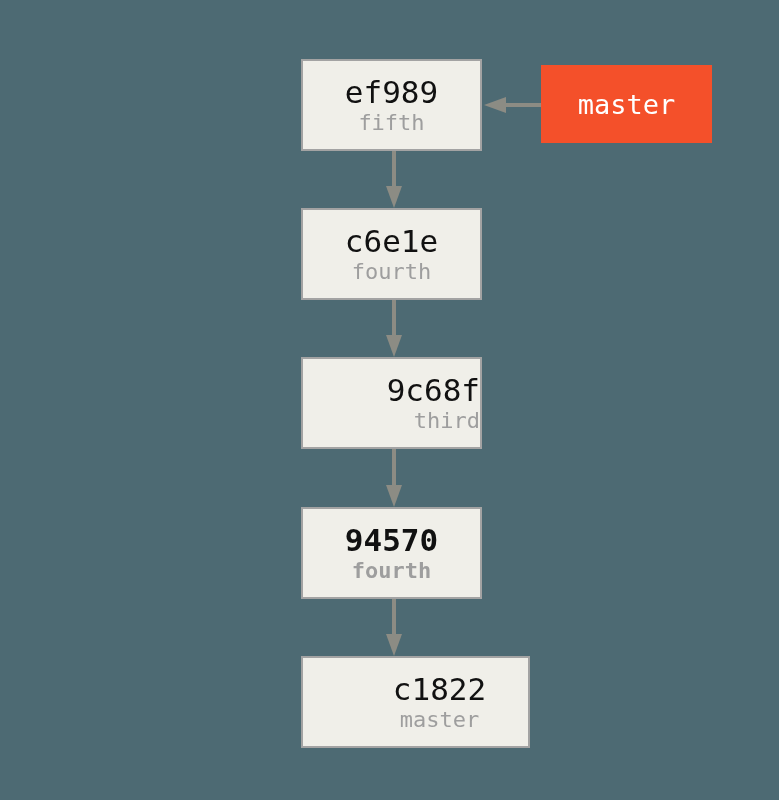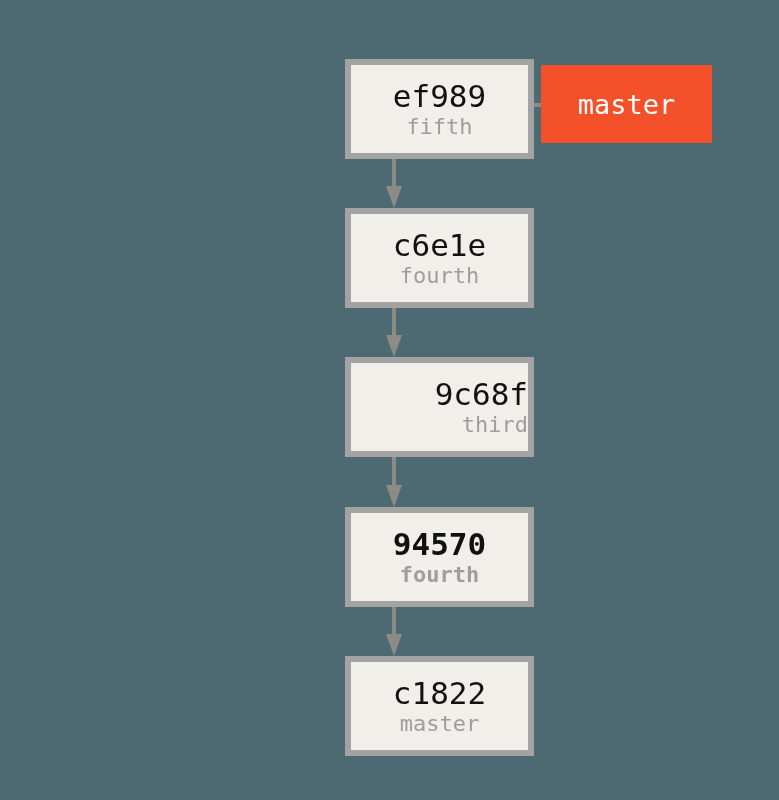--- a/index.html
+++ b/index.html
@@ -19,27 +19,26 @@
     height: 800px;
     background: #4d6a73;
   }
 
   
   .commit-node {
     position: absolute;
     width: 177px;
     height: 88px;
     background: #f0efe9;
-    border: 6px solid #a3a3a3;
+    border: 2px solid #a3a3a3;
     box-sizing: content-box;
     display: flex;
     flex-direction: column;
     align-items: center;
     justify-content: center;
-    margin-left: 44px;
   }
   .commit-hash {
     font-family: "DejaVu Sans Mono", "Liberation Mono", monospace;
     font-size: 31px;
     line-height: 1.04;
     color: #111111;
     letter-spacing: 0px;
     margin-bottom: 3px;
   }
   .commit-msg {
@@ -114,21 +113,21 @@
   <div class="commit-node" style="left:301px; top:357px;align-items:flex-end;">
     <div class="commit-hash">9c68f</div>
     <div class="commit-msg">third</div>
   </div>
 
   <div class="commit-node" style="left:301px; top:507px;font-weight:bold;">
     <div class="commit-hash">94570</div>
     <div class="commit-msg">fourth</div>
   </div>
 
-  <div class="commit-node" style="left:301px; top:656px;">
+  <div class="commit-node" style="left:301px; top:656px;padding-left:48px;">
     <div class="commit-hash">c1822</div>
     <div class="commit-msg">master</div>
   </div>
 
   <div class="branch-ref" style="left:541px; top:65px; width:171px; height:78px;">
     <span class="branch-label">master</span>
   </div>
 
 </div>
 

